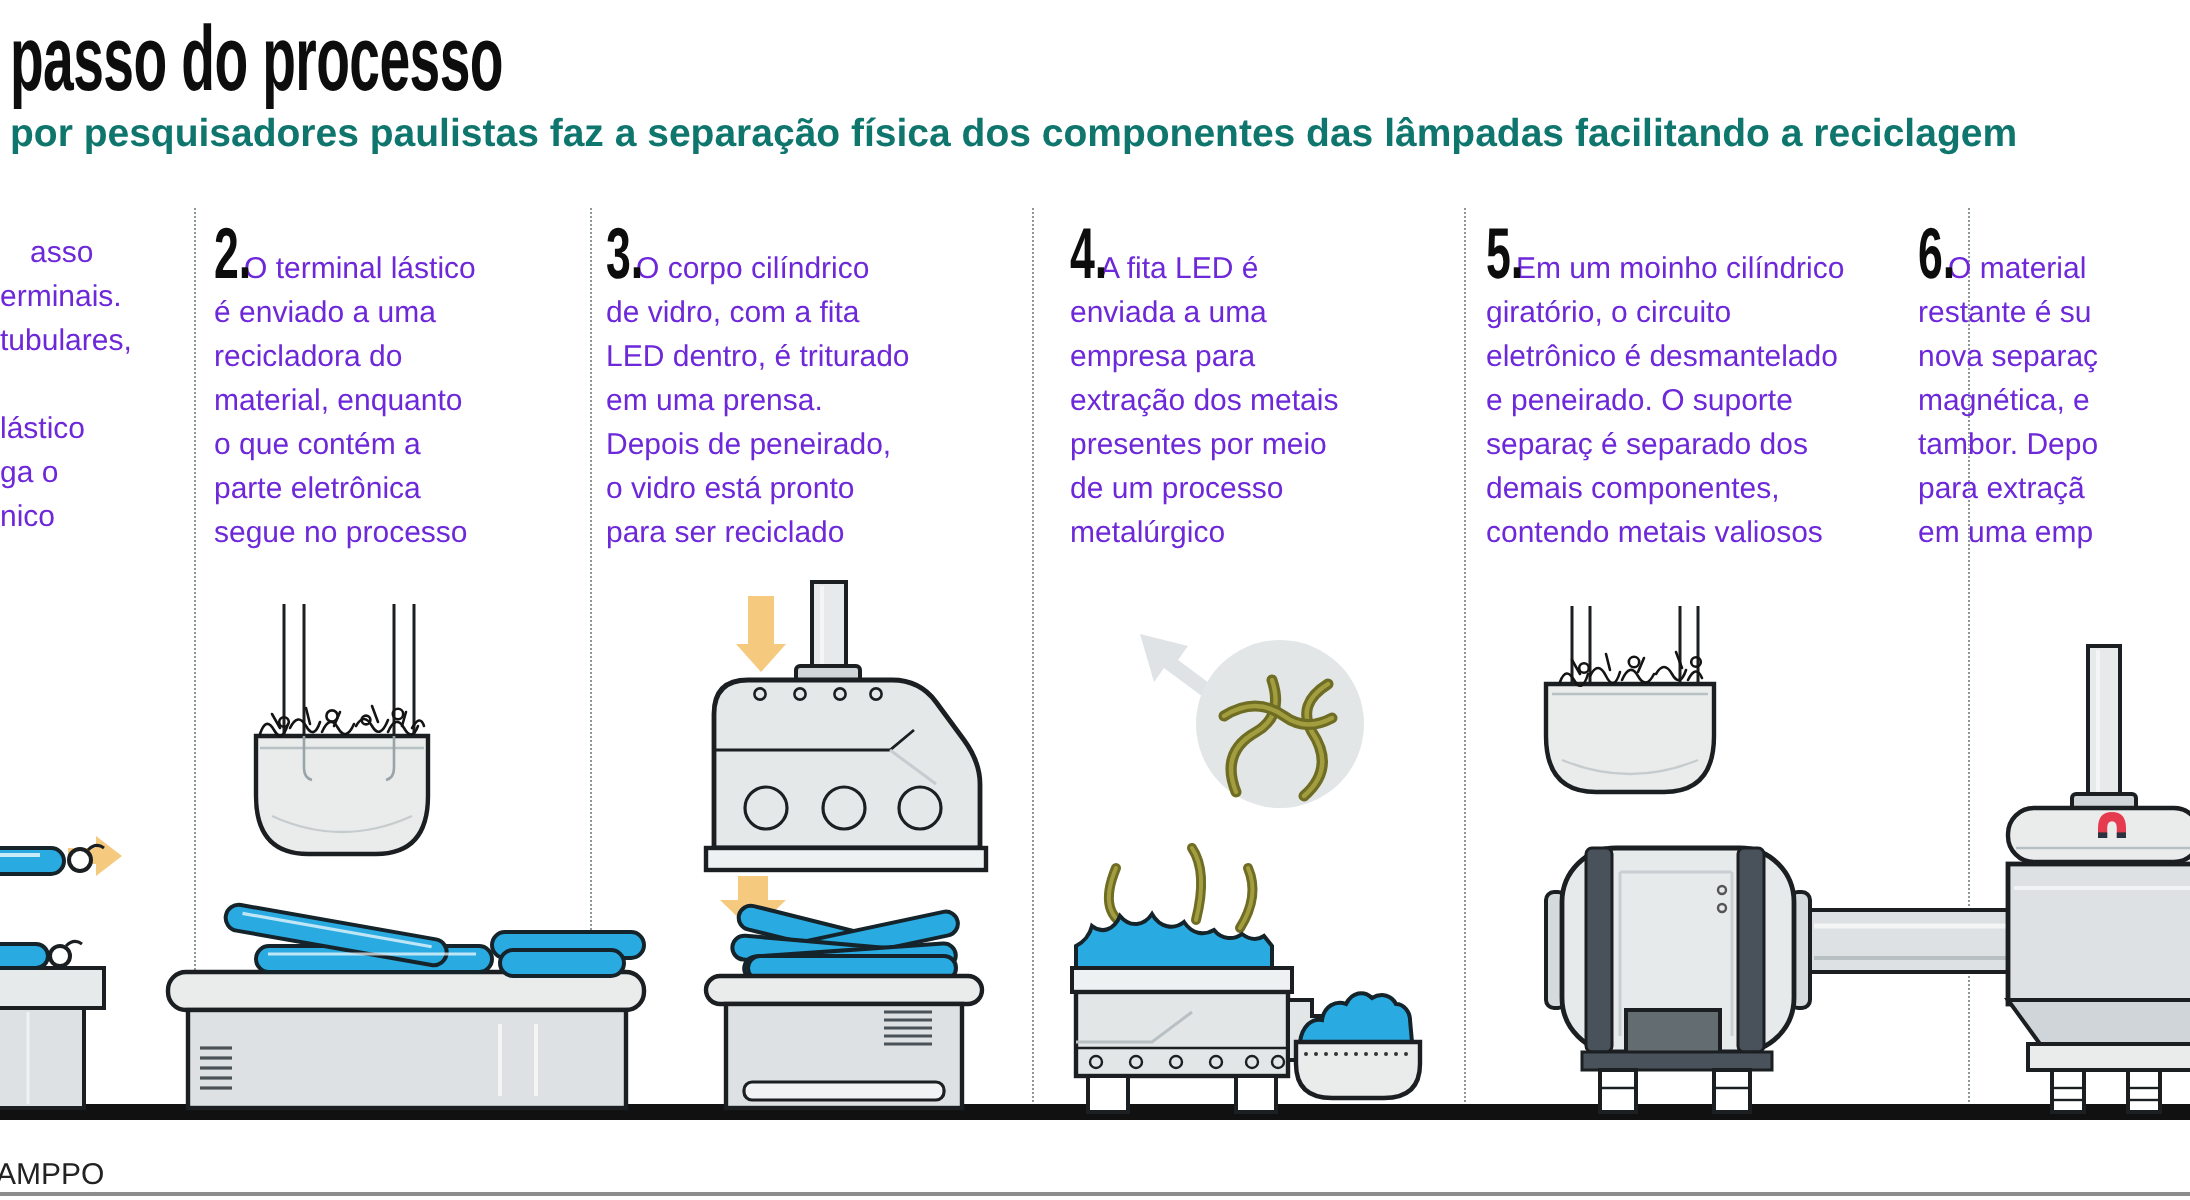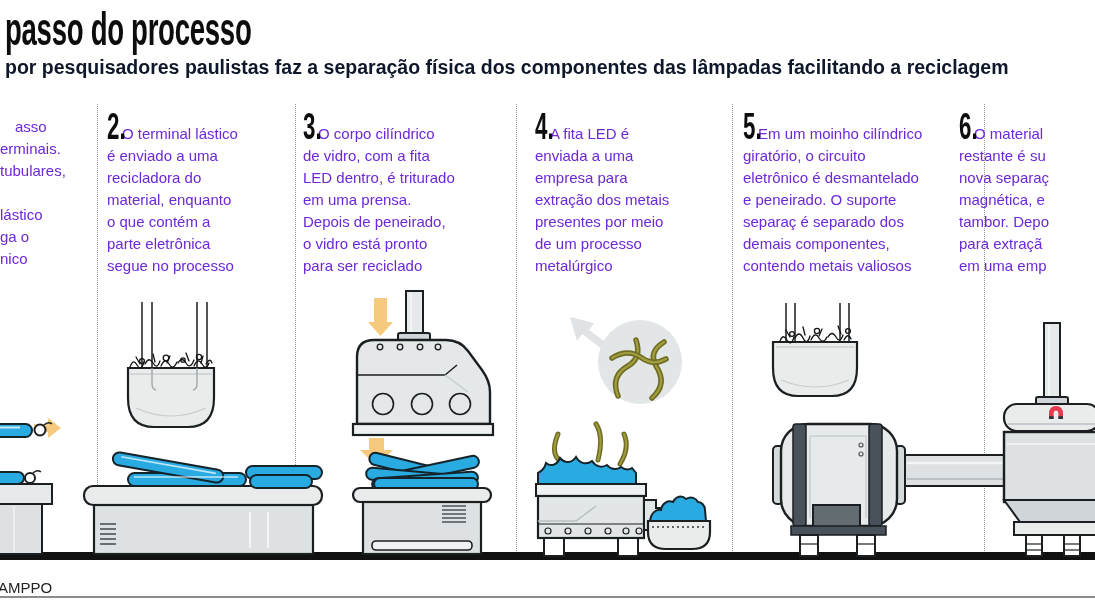--- a/index.html
+++ b/index.html
@@ -2,21 +2,21 @@
 <html><head>
 <meta charset="utf-8">
 <style>
   html,body{margin:0;padding:0;background:#fff;}
   body{width:1095px;height:600px;position:relative;overflow:hidden;
        font-family:"Liberation Sans", sans-serif;color:#1a1a1a;}
   .title{position:absolute;left:5px;top:2px;font-size:46px;font-weight:bold;
          letter-spacing:-0.5px;transform:scaleX(0.6);transform-origin:0 0;
          white-space:pre;color:#0d0d0d;z-index:3;}
   .subtitle{position:absolute;left:5px;top:56px;font-size:19.5px;font-weight:bold;
-            white-space:pre;color:#0f172a;z-index:3;}
+            white-space:pre;color:#0f766e;z-index:3;}
   .divider{position:absolute;top:104px;height:449px;width:0;
            border-left:1.5px dotted #8e979c;z-index:1;}
   .step{position:absolute;z-index:3;}
   .num{display:inline-block;width:15px;font-size:36px;line-height:30px;
        font-weight:bold;transform:scaleX(0.62);transform-origin:0 85%;
        color:#0d0d0d;}
   .txt{font-size:15px;line-height:22px;white-space:pre;color:#6d28d9;}
   .ground{position:absolute;left:0;top:552px;width:1095px;height:8px;
           background:#111;z-index:1;}
   .credit{position:absolute;left:-2px;top:579px;font-size:15px;color:#222;

